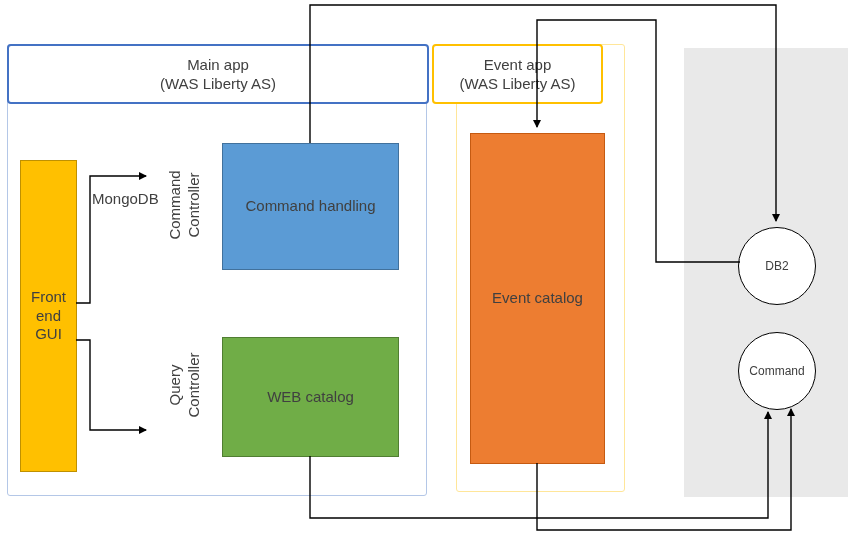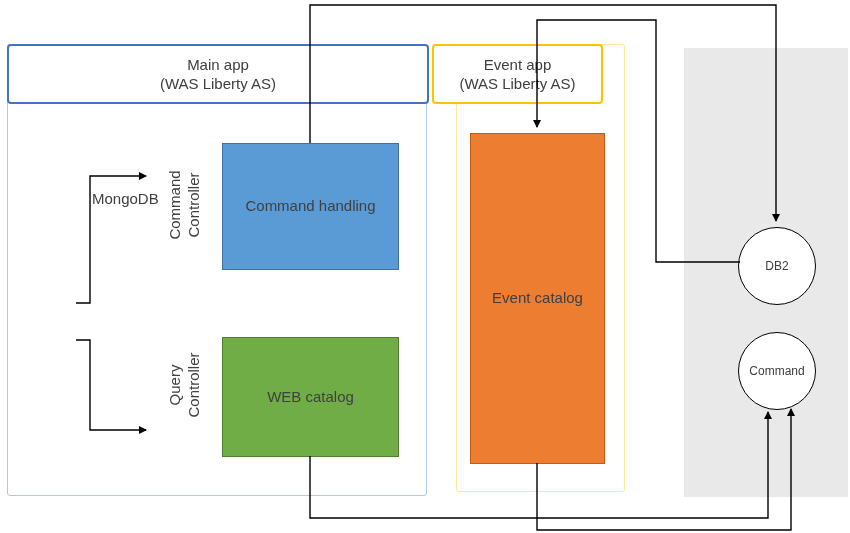--- a/index.html
+++ b/index.html
@@ -73,20 +73,25 @@
     <span style="white-space:pre-line;">Main app
 (WAS Liberty AS)</span>
   </div>
 
   <div class="abs container-box" id="event-container" style="left:456px;top:44px;width:167px;height:446px;"></div>
   <div class="abs center title-box" id="event-title" style="left:432px;top:44px;width:167px;height:56px;text-align:center;">
     <span style="white-space:pre-line;">Event app
 (WAS Liberty AS)</span>
   </div>
 
+  <div class="abs center node" id="gui-box" style="left: 20px; top: 160px; width: 55px; height: 310px; background-color: rgb(255, 192, 0);">
+    <span style="white-space:pre-line;">Front
+end
+GUI</span>
+  </div>
 
   <div class="abs center node" id="command-box" style="left: 222px; top: 143px; width: 175px; height: 125px; background-color: rgb(91, 155, 213);">
     <span>Command handling</span>
   </div>
 
   <div class="abs center node" id="catalog-box" style="left: 222px; top: 337px; width: 175px; height: 118px; background-color: rgb(112, 173, 71);">
     <span>WEB catalog</span>
   </div>
 
   <div class="abs center node" id="event-box" style="left: 470px; top: 133px; width: 133px; height: 329px; background-color: rgb(237, 125, 49);">

